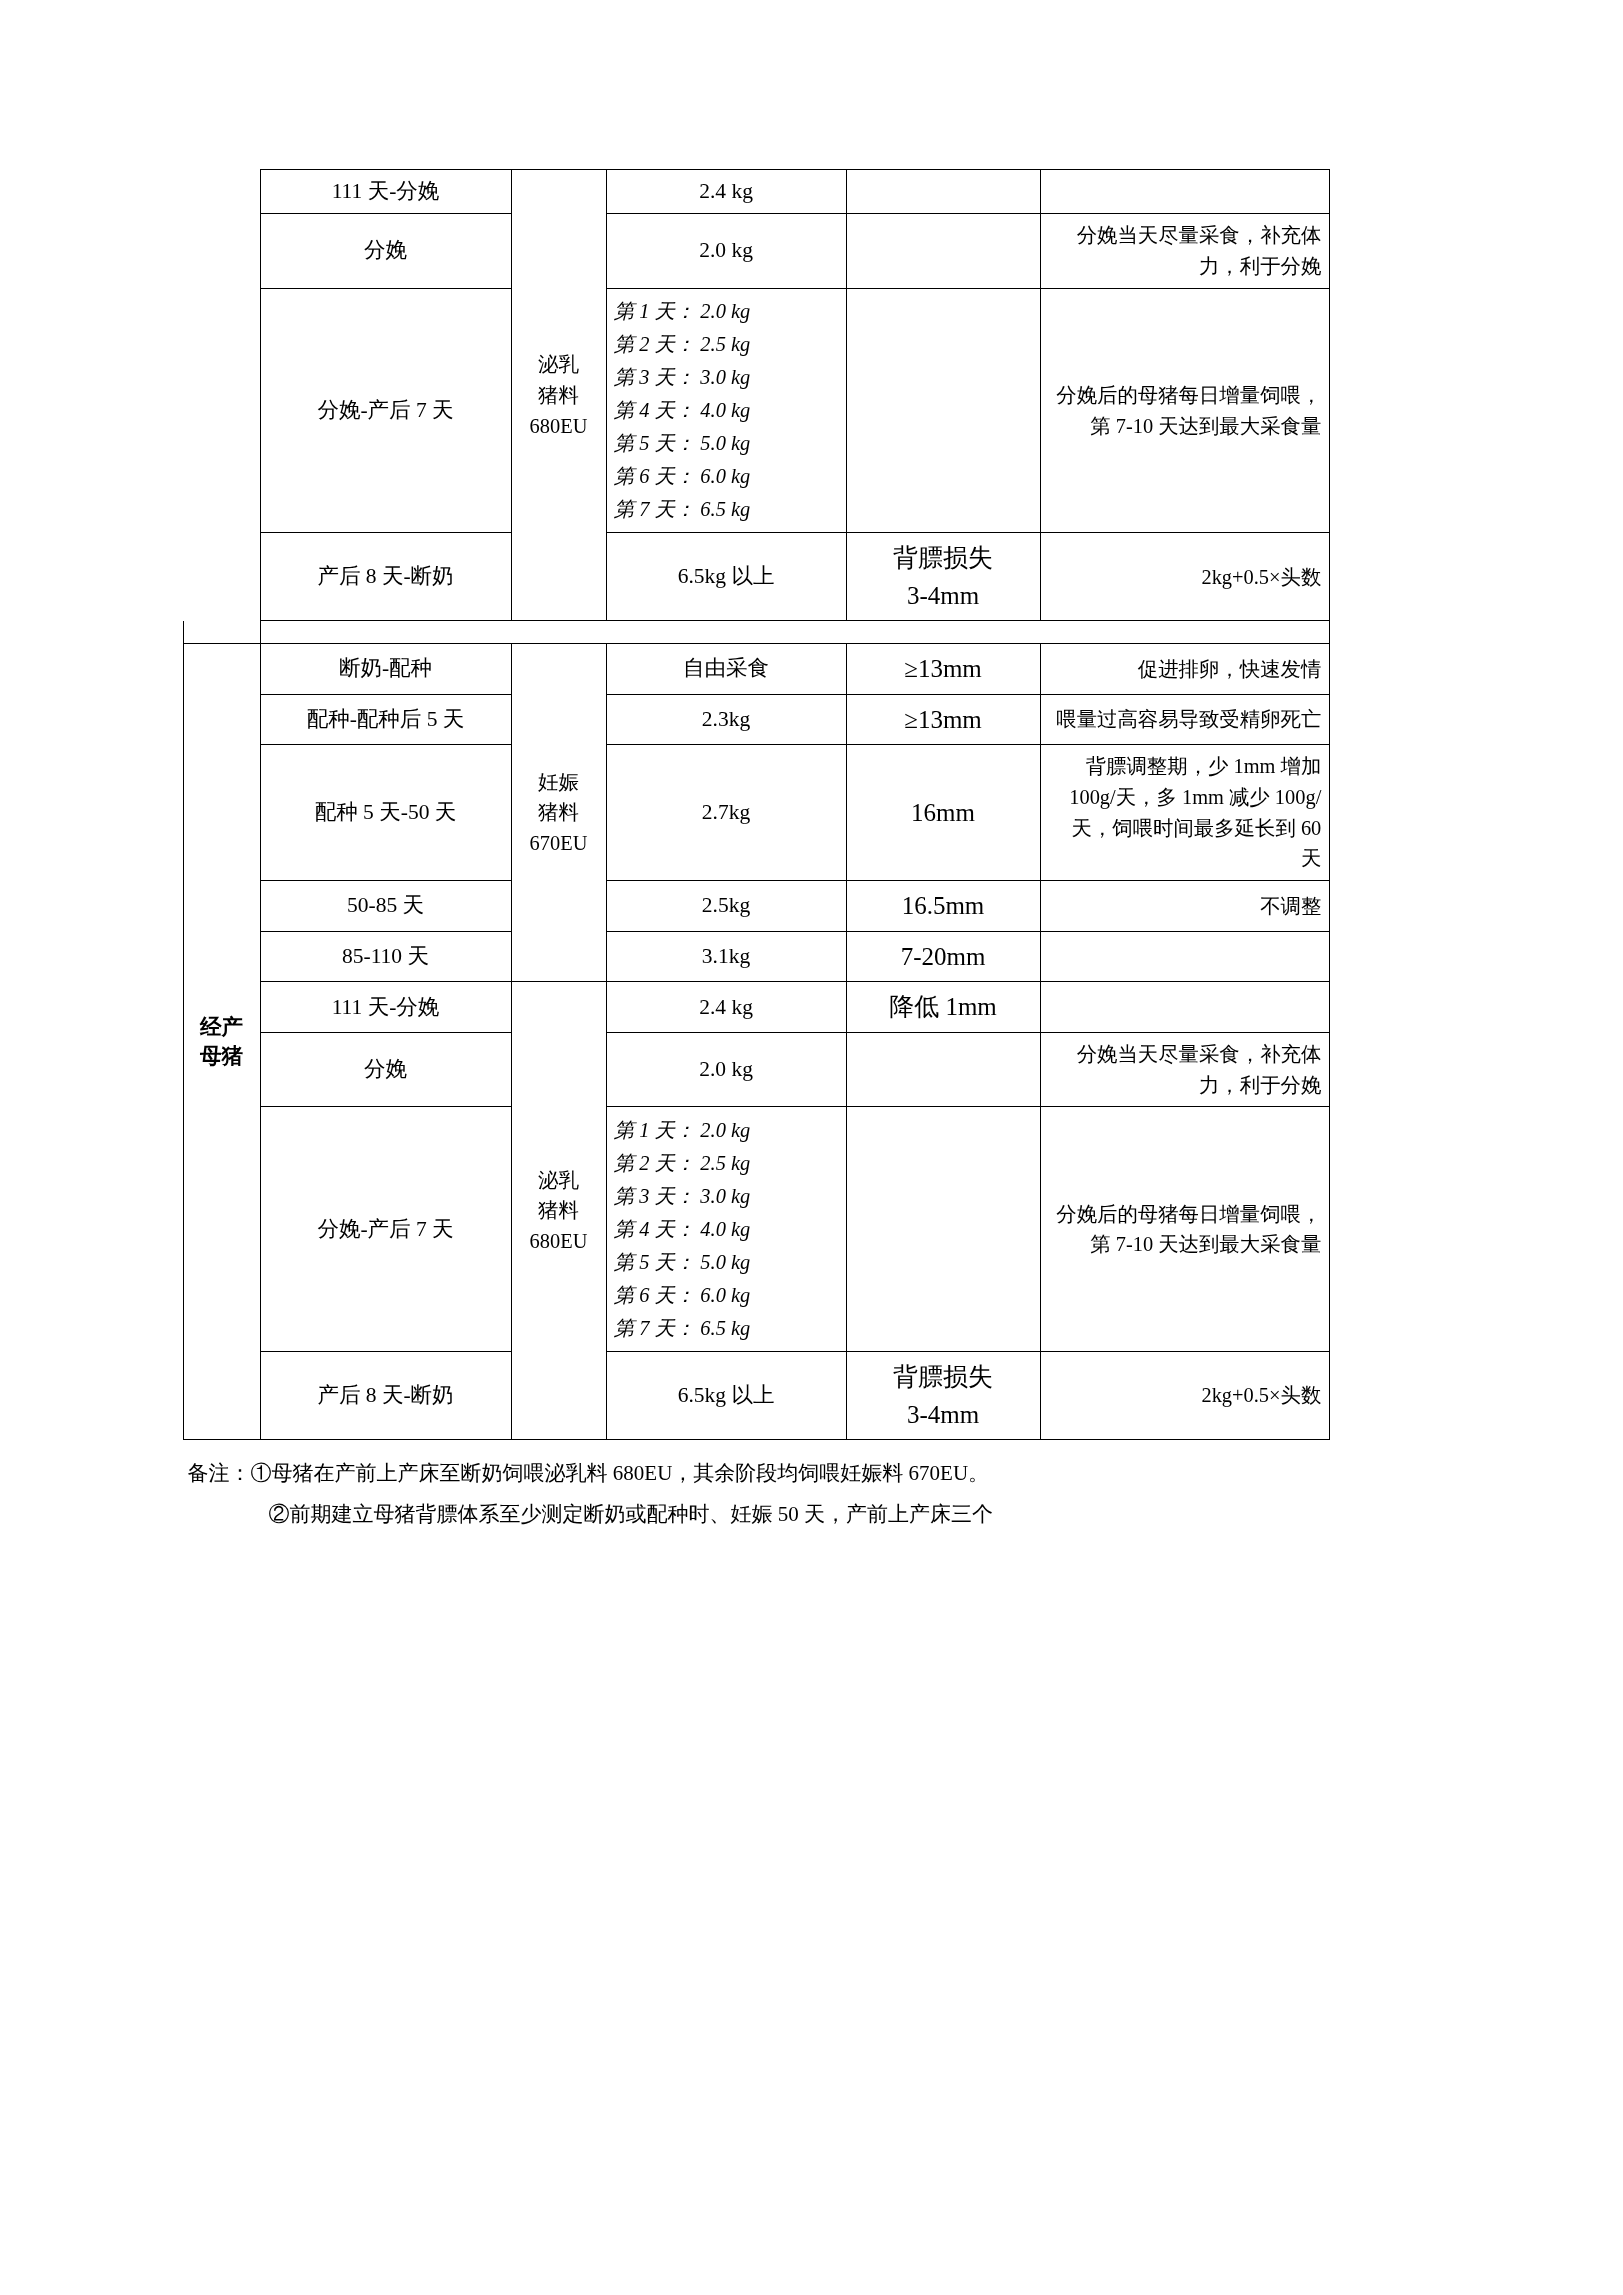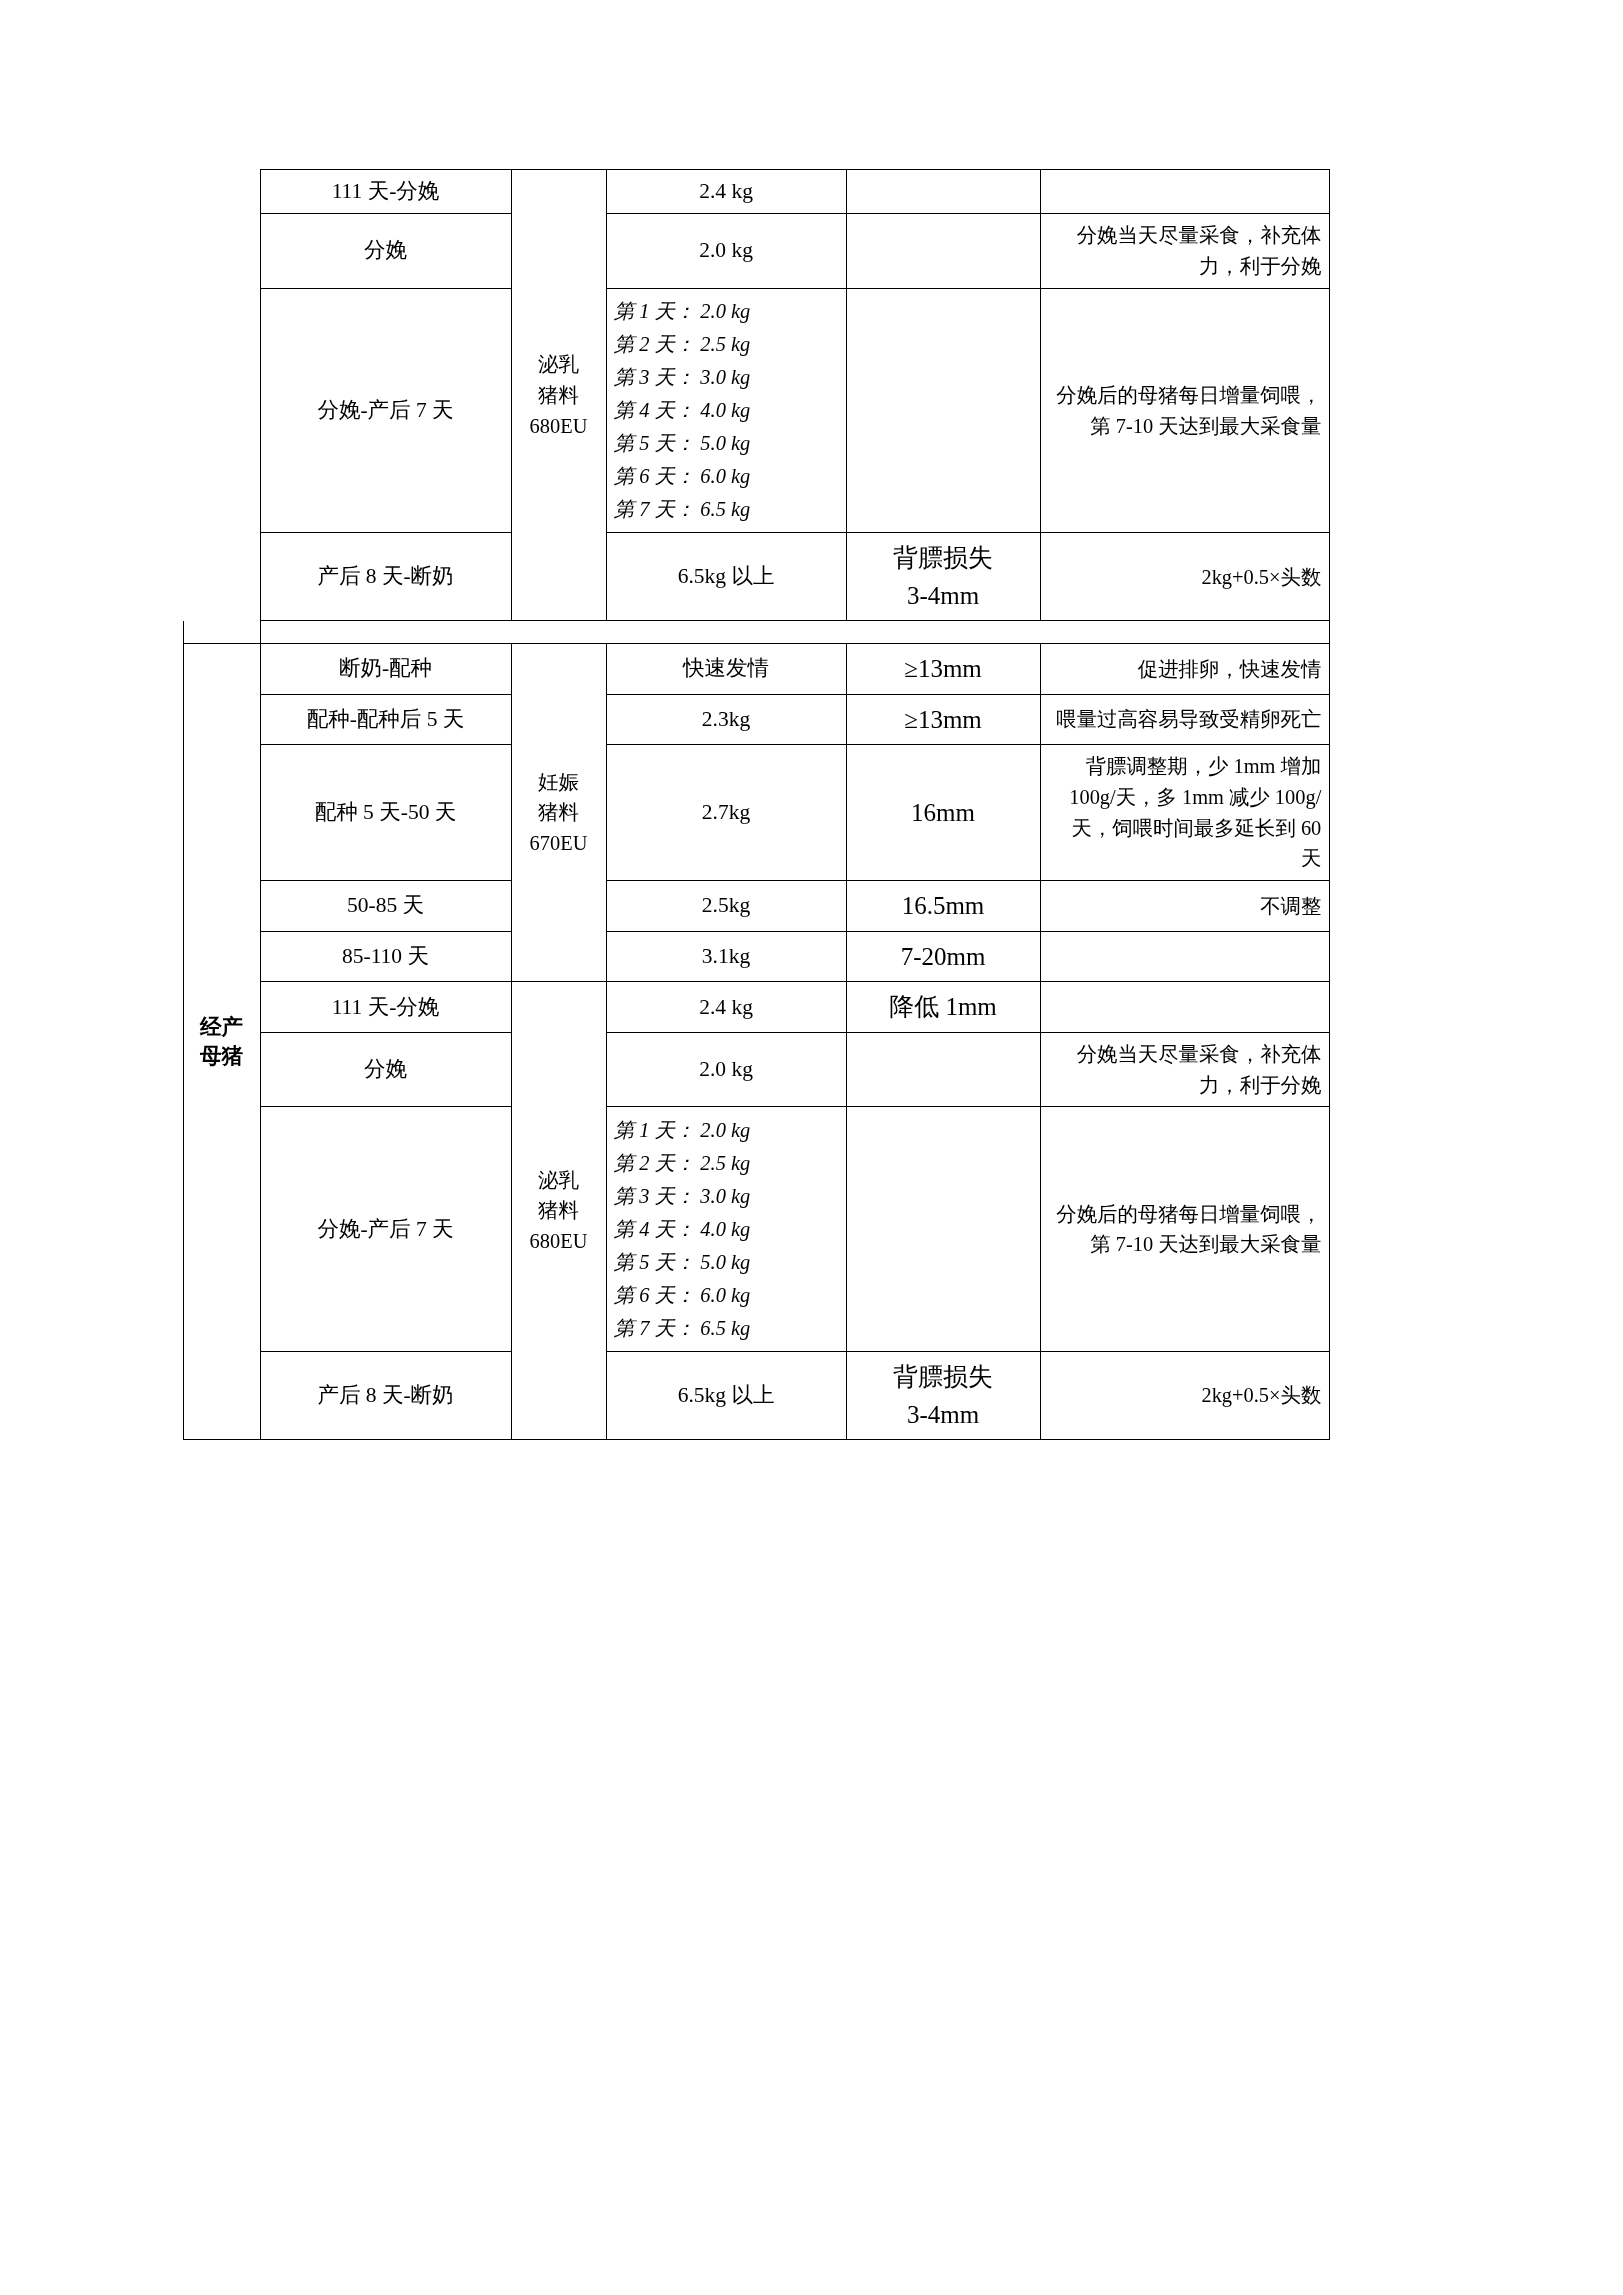--- a/index.html
+++ b/index.html
@@ -182,21 +182,21 @@
           <td class="cell-stage" rowspan="9">
             <span>经产</span><br>
             <span>母猪</span>
           </td>
           <td class="cell-period">断奶-配种</td>
           <td class="cell-feed" rowspan="5">
             <span>妊娠</span><br>
             <span>猪料</span><br>
             <span>670EU</span>
           </td>
-          <td class="cell-amount">快速发情</td>
+          <td class="cell-amount">自由采食</td>
           <td class="cell-fat">≥13mm</td>
           <td class="cell-note">促进排卵，快速发情</td>
         </tr>
 
         <tr>
           <td class="cell-period">配种-配种后 5 天</td>
           <td class="cell-amount">2.3kg</td>
           <td class="cell-fat">≥13mm</td>
           <td class="cell-note">喂量过高容易导致受精卵死亡</td>
         </tr>
@@ -259,16 +259,20 @@
         <tr>
           <td class="cell-period">产后 8 天-断奶</td>
           <td class="cell-amount">6.5kg 以上</td>
           <td class="cell-fat">背膘损失<br>3-4mm</td>
           <td class="cell-note">2kg+0.5×头数</td>
         </tr>
 
       </tbody>
     </table>
 
+    <div class="notes">
+      <span class="note-line first"><span>备注：</span><span class="circ">①</span><span>母猪在产前上产床至断奶饲喂泌乳料 680EU，其余阶段均饲喂妊娠料 670EU。</span></span>
+      <span class="note-line second"><span class="circ">②</span><span>前期建立母猪背膘体系至少测定断奶或配种时、妊娠 50 天，产前上产床三个</span></span>
+    </div>
 
   </div>
 </div>
 
 
 </body></html>

